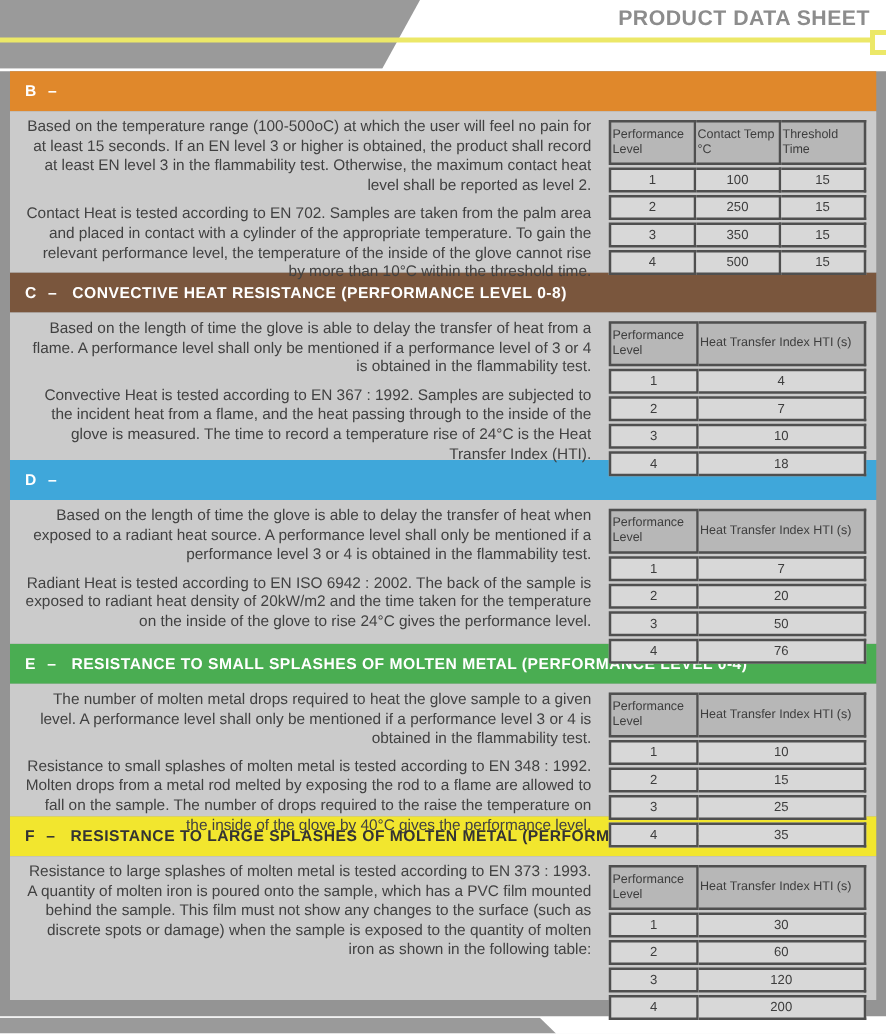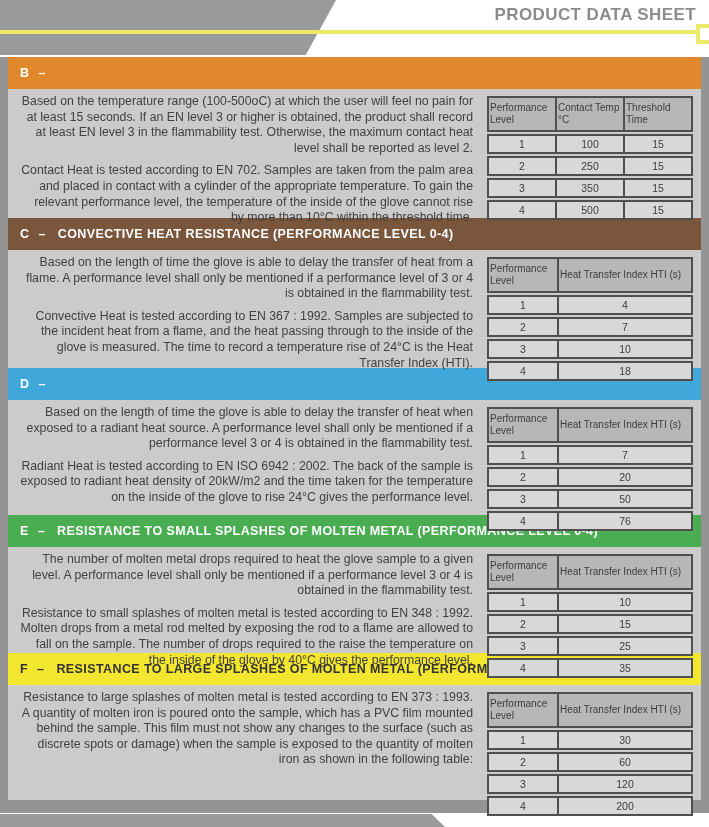--- a/index.html
+++ b/index.html
@@ -129,21 +129,21 @@
             </tr>
           </tbody>
         </table>
       </div>
     </section>
 
     <section>
       <div class="sec-header" style="background-color: rgb(122, 86, 61); color: rgb(255, 255, 255);">
         <span class="sec-letter">C</span>
         <span class="sec-dash">–</span>
-        <span class="sec-title">CONVECTIVE HEAT RESISTANCE (PERFORMANCE LEVEL 0-4)</span>
+        <span class="sec-title">CONVECTIVE HEAT RESISTANCE (PERFORMANCE LEVEL 0-8)</span>
       </div>
       <div class="sec-body" style="height:118px">
         <div class="sec-text">
           <p>Based on the length of time the glove is able to delay the transfer of heat from a flame. A performance level shall only be mentioned if a performance level of 3 or 4 is obtained in the flammability test.</p>
           <p>Convective Heat is tested according to EN 367 : 1992. Samples are subjected to the incident heat from a flame, and the heat passing through to the inside of the glove is measured. The time to record a temperature rise of 24°C is the Heat Transfer Index (HTI).</p>
         </div>
         <table class="perf-table">
           <colgroup>
               <col style="width:72px">
               <col style="width:134px">

